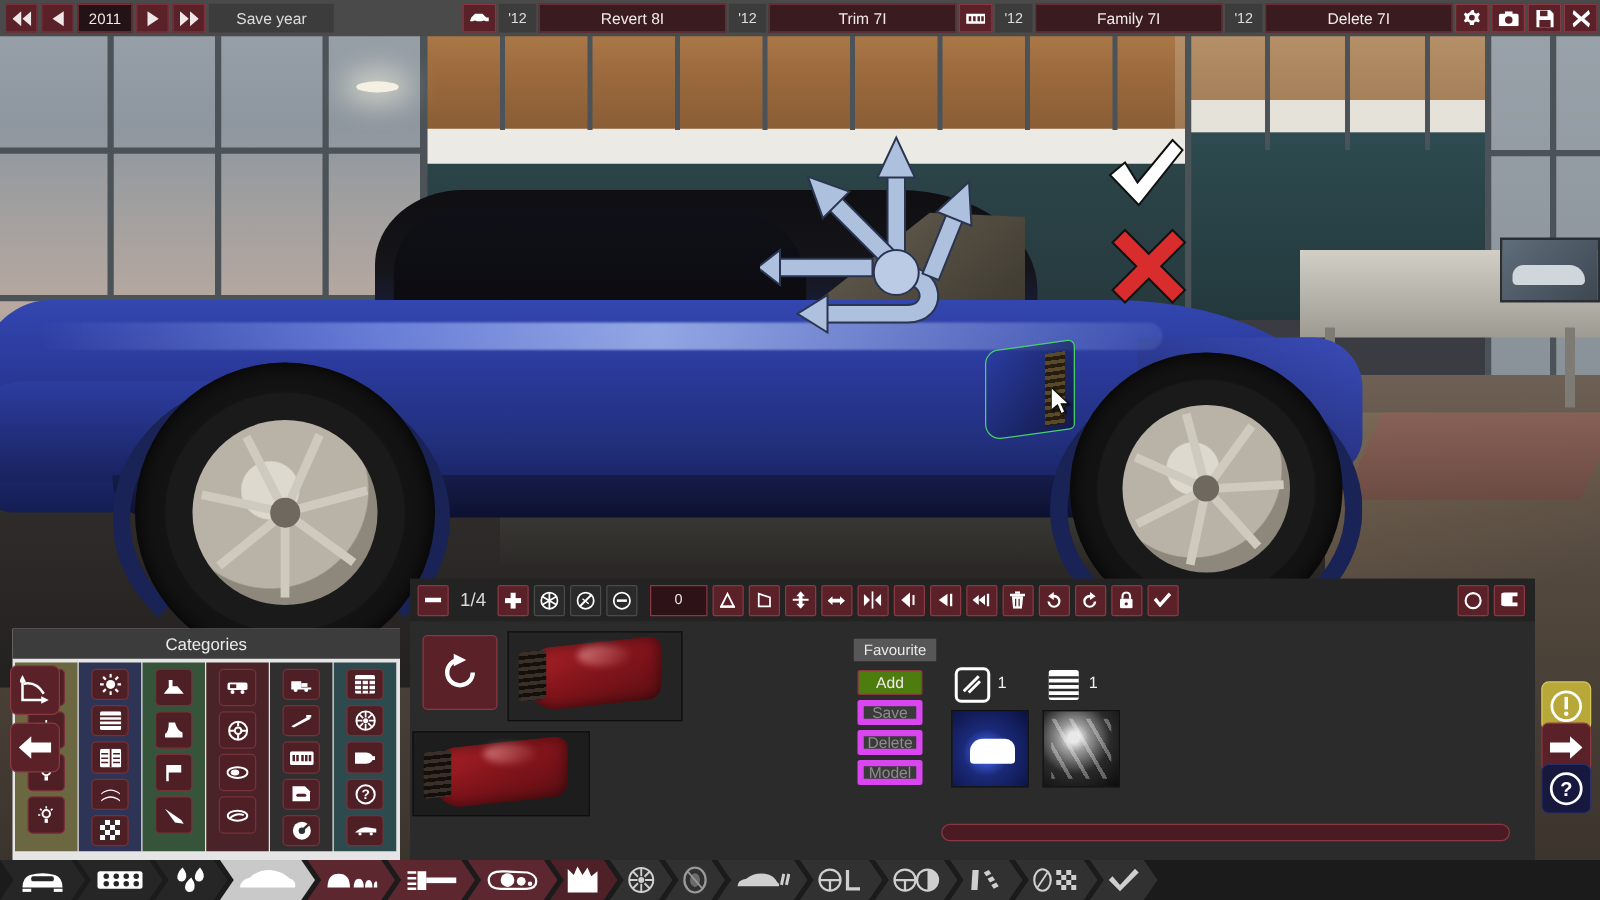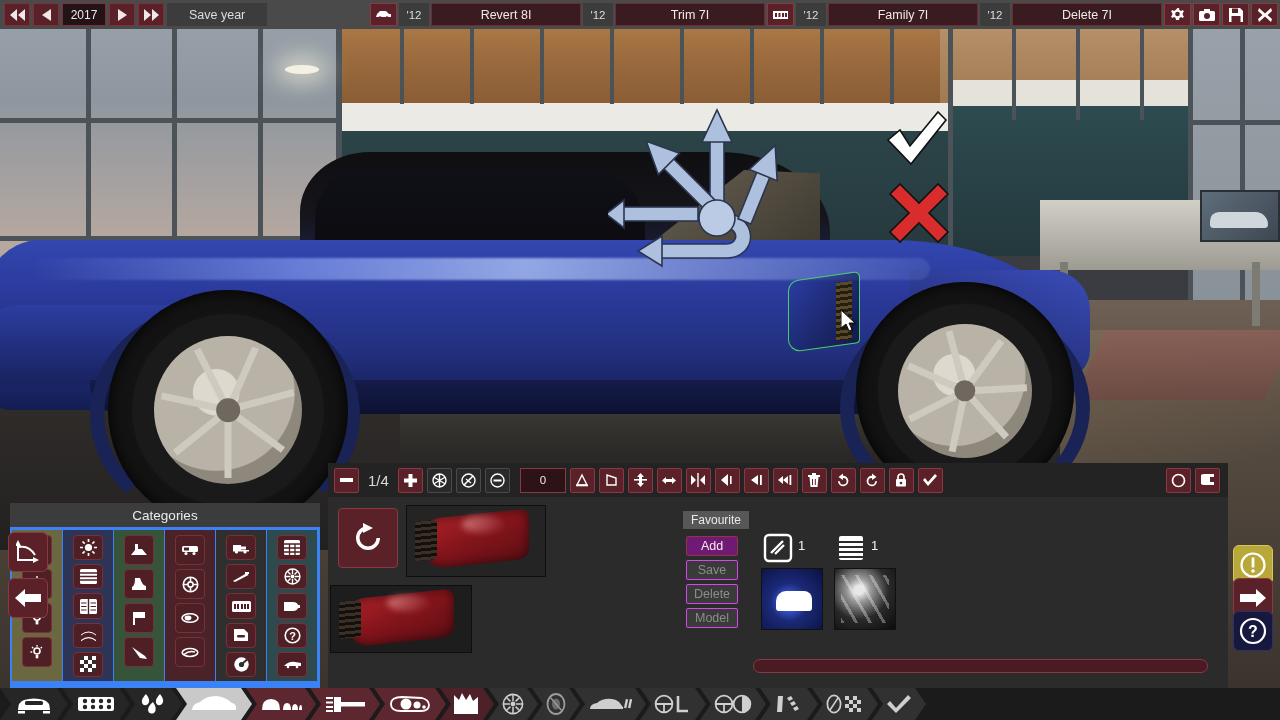--- a/index.html
+++ b/index.html
@@ -147,39 +147,39 @@
     background: repeating-linear-gradient(180deg,#3a3028 0 3px,#120f0c 3px 6px);
     transform: skewY(-6deg); border-radius:3px; }
   .vent-gloss { position:absolute; left:40%; top:14%; width:30%; height:24%;
     background: linear-gradient(120deg, rgba(255,190,190,.55), rgba(255,120,120,0));
     border-radius: 50%; filter: blur(3px); }
 
   .fav-label { position:absolute; left:355px; top:48px; background:#575757; color:#e9e9e9;
     font-size:12px; padding:2px 8px; }
   .fav-btn { position:absolute; left:358px; width:52px; height:20px; font-size:12.5px;
     display:flex; align-items:center; justify-content:center; cursor:pointer; border-radius:2px; }
-  .fav-on  { background:#701a75; border:1px solid #8a3842; color:#f2eaea; }
-  .fav-off { background:#3a3a3a; border:1px solid #d946ef; color:#8c8c8c; }
+  .fav-on  { background:#4d7c0f; border:1px solid #8a3842; color:#f2eaea; }
+  .fav-off { background:#3a3a3a; border:5px solid #d946ef; color:#8c8c8c; }
 
   .mat-item { position:absolute; }
   .mat-count { position:absolute; font-size:13px; color:#f0f0f0; }
   .mat-thumb { position:absolute; width:62px; height:62px; border:1px solid #111; cursor:pointer; }
   .mat-blue { background: radial-gradient(circle at 45% 55%, #3550c8 0 20%, #1b2a78 40%, #0a1140 100%); }
   .mat-blue::after { content:""; position:absolute; left:14px; top:22px; width:36px; height:20px;
     background:#fff; border-radius:10px 8px 3px 3px; }
   .mat-chrome { background: radial-gradient(circle at 40% 35%, #e8e8e8 0 8%, #9a9a9a 22%, #2a2a2a 55%, #0b0b0b 100%); }
   .mat-chrome::after { content:""; position:absolute; left:6px; top:6px; right:6px; bottom:6px;
     background: repeating-linear-gradient(60deg, rgba(255,255,255,.32) 0 3px, rgba(0,0,0,0) 3px 12px); }
 
   .slider-row { position:absolute; left:425px; top:196px; width:455px; height:14px;
     background:#4a1b22; border:1px solid #8a3842; border-radius:7px; cursor:pointer; }
 
   
   .catpanel { position:absolute; left:10px; top:503px; width:310px; height:194px;
-    background:#3b82f6; z-index:30; }
+    background:#e5e5e5; z-index:30; }
   .cat-title { height:24px; background:#3c3c3c; display:flex; align-items:center;
     justify-content:center; font-size:13.5px; color:#ececec; }
   .cat-cols { display:flex; height:154px; padding: 3px 0 0 2px; }
   .cat-col { width:50px; margin-right:1px; display:flex; flex-direction:column;
     align-items:center; padding-top:5px; }
   .cat-btn { width:30px; height:30px; background:#4e2026; border:1px solid #7a3039;
     border-radius:4px; margin-bottom:4px; display:flex; align-items:center;
     justify-content:center; cursor:pointer; }
 
   
@@ -342,21 +342,21 @@
   <div class="topbar">
     <div class="tb-btn">
       <svg width="15" height="12" viewBox="0 0 15 12">
           <polygon points="7,0 7,12 0,6" fill="#efe7e8"></polygon>
           <polygon points="15,0 15,12 8,6" fill="#efe7e8"></polygon>
         </svg>
     </div>
     <div class="tb-btn">
         <div class="arrow-l"></div>
       </div>
-    <div class="tb-year">2017</div>
+    <div class="tb-year">2011</div>
     <div class="tb-btn">
         <div class="arrow-r"></div>
       </div>
     <div class="tb-btn">
       <svg width="15" height="12" viewBox="0 0 15 12">
           <polygon points="0,0 0,12 7,6" fill="#efe7e8"></polygon>
           <polygon points="8,0 8,12 15,6" fill="#efe7e8"></polygon>
         </svg>
     </div>
     <div class="tb-label">Save year</div>

